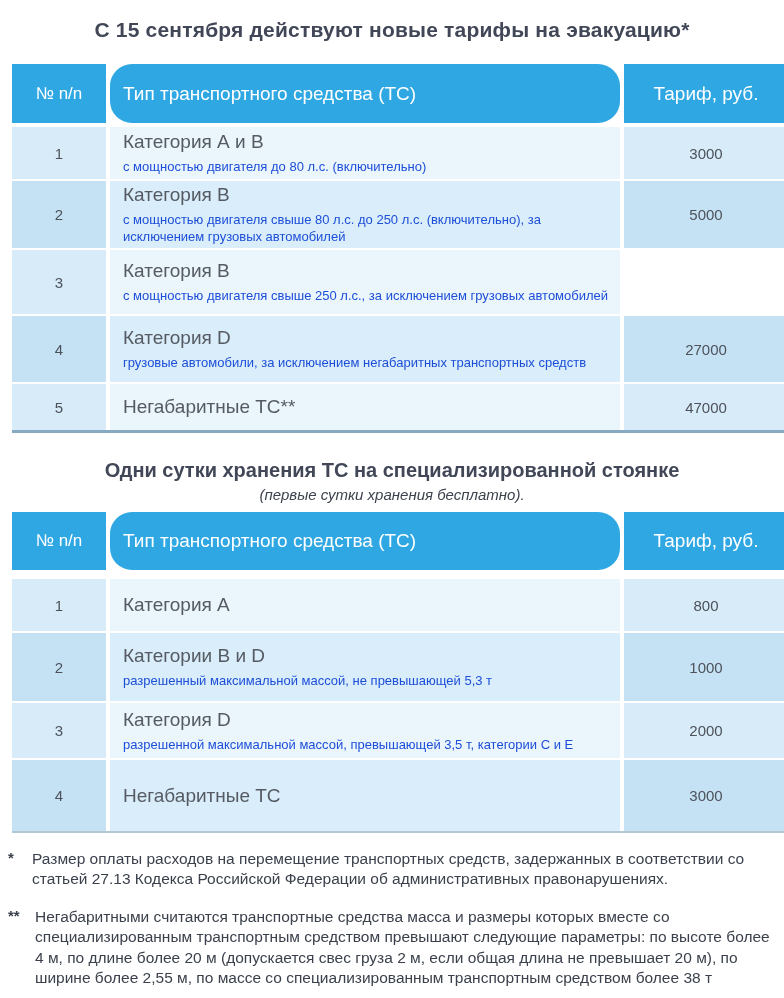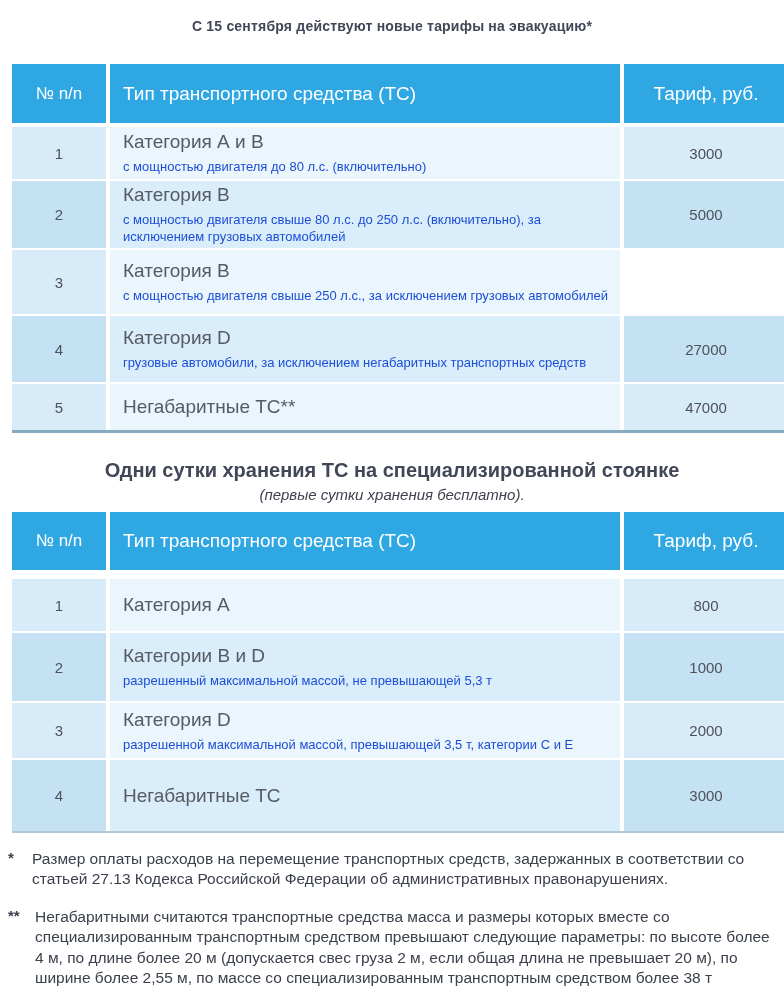--- a/index.html
+++ b/index.html
@@ -10,39 +10,39 @@
     color:#40465a;
     position:relative;
     overflow:hidden;
   }
   .page { width:784px; height:998px; }
 
   .main-title {
     padding-top:18px;
     height:64px;
     text-align:center;
-    font-size:14px;
+    font-size:21px;
     font-weight:bold;
     color:#414757;
     letter-spacing:0.2px;
   }
 
   .tbl {
     width:776px;
     margin-left:12px;
   }
   .t1 { border-bottom:3px solid #85aac2; }
   .t2 { border-bottom:2px solid #b4c8d3; }
 
   .trow { display:flex; width:100%; }
 
   .thead { height:63px; border-bottom:4px solid #ffffff; }
   .thead .cell { background:#2ea7e3; color:#ffffff; }
   .thead .c-num  { font-size:17px; }
-  .thead .c-type { font-size:19px; justify-content:center; text-align:center; }
+  .thead .c-type { font-size:19px; justify-content:center; text-align:center;border-radius:22px; }
   .thead .c-tar  { font-size:19px; }
 
   .cell {
     display:flex; flex-direction:column;
     justify-content:center;
   }
   .c-num { width:94px; align-items:center; margin-right:4px; font-size:15px; color:#4d525a; }
   .c-type { width:510px; align-items:flex-start; margin-right:4px; padding:2px 10px 2px 13px; }
   .c-tar { width:164px; align-items:center; font-size:15px; color:#4d525a; }
 

